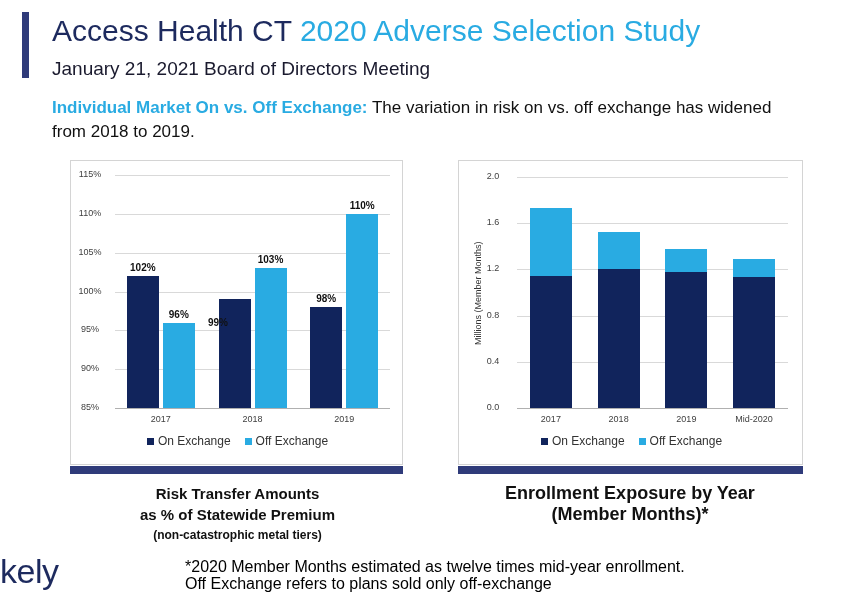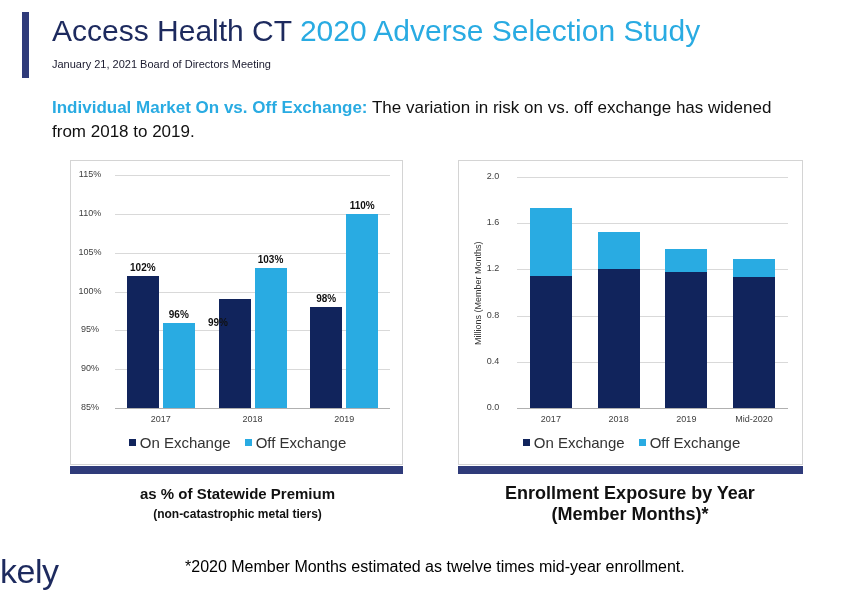--- a/index.html
+++ b/index.html
@@ -30,21 +30,21 @@
     left: 30px; top: 4px;
     font-size: 30px;
     font-weight: normal;
     white-space: nowrap;
   }
   .title .part1 { color: #1d2a5e; text-align: right; }
   .title .part2 { color: #29abe2; }
   .subtitle {
     position: absolute;
     left: 30px; top: 48px;
-    font-size: 11px;
+    font-size: 19px;
     color: #1a1a2e;
     white-space: nowrap;
   }
 
   
   .lead {
     position: absolute;
     left: 52px; top: 96px;
     width: 740px;
     font-size: 17px;
@@ -110,21 +110,21 @@
   .bar-label {
     position: absolute;
     font-size: 10px;
     font-weight: bold;
     color: #111;
     text-align: center;
     white-space: nowrap;
   }
   .legend {
     position: absolute;
-    font-size: 15px;
+    font-size: 12px;
     color: #333;
     display: flex;
     gap: 14px;
     align-items: center;
     justify-content: center;
     width: 100%;
   }
   .legend-item { display: flex; align-items: center; gap: 4px; }
   .legend-swatch {
     width: 7px; height: 7px; display: inline-block;
@@ -273,26 +273,28 @@
         <div class="legend-item">
           <span class="legend-swatch" style="background: rgb(41, 171, 226);"></span>
           <span>Off Exchange</span>
         </div>
       </div>
     </div>
 </div>
 <div class="panel-underline" id="underline-right"></div>
 
 <div class="caption" id="caption-left">
+  <div>Risk Transfer Amounts</div>
   <div>as % of Statewide Premium</div>
   <div class="small">(non-catastrophic metal tiers)</div>
 </div>
 
 <div class="caption" id="caption-right">
   <div>Enrollment Exposure by Year</div>
   <div>(Member Months)*</div>
 </div>
 
 <div class="footnote">
   <div>*2020 Member Months estimated as twelve times mid-year enrollment.</div>
+  <div>Off Exchange refers to plans sold only off-exchange</div>
 </div>
 
 <div class="logo">kely</div>
 
 </body></html>

